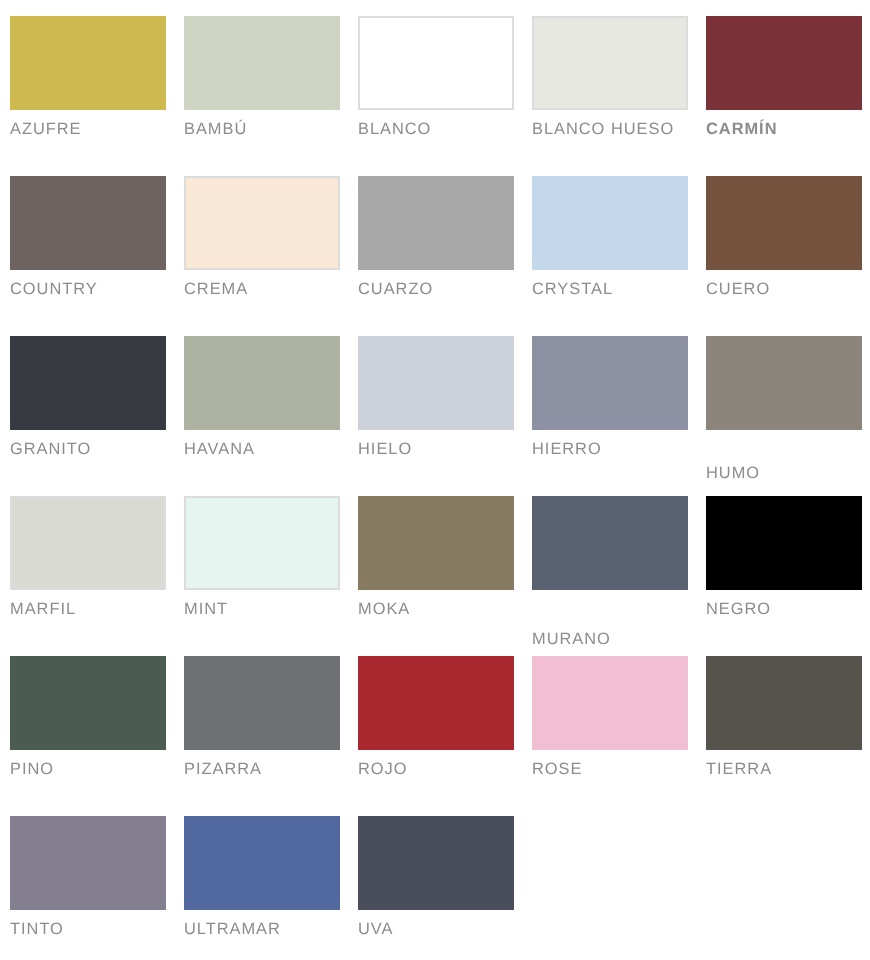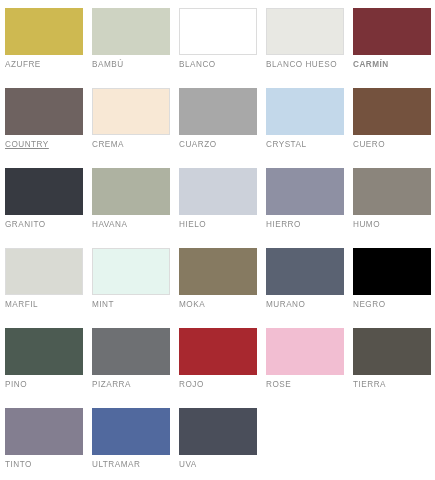--- a/index.html
+++ b/index.html
@@ -74,21 +74,21 @@
     <div class="swatch-cell">
       <div class="swatch-chip has-border" style="background: rgb(232, 232, 227);"></div>
       <div class="swatch-label" style="color: rgb(140, 140, 140);">BLANCO HUESO</div>
     </div>
     <div class="swatch-cell">
       <div class="swatch-chip" style="background: rgb(122, 50, 56);"></div>
       <div class="swatch-label" style="color: rgb(140, 140, 140); font-weight: bold;">CARMÍN</div>
     </div>
     <div class="swatch-cell">
       <div class="swatch-chip" style="background: rgb(110, 98, 96);"></div>
-      <div class="swatch-label" style="color: rgb(140, 140, 140); text-decoration: underline;">COUNTRY</div>
+      <div class="swatch-label" style="color: rgb(140, 140, 140);">COUNTRY</div>
     </div>
     <div class="swatch-cell">
       <div class="swatch-chip has-border" style="background: rgb(248, 232, 213);"></div>
       <div class="swatch-label" style="color: rgb(140, 140, 140);">CREMA</div>
     </div>
     <div class="swatch-cell">
       <div class="swatch-chip" style="background: rgb(168, 168, 168);"></div>
       <div class="swatch-label" style="color: rgb(140, 140, 140);">CUARZO</div>
     </div>
     <div class="swatch-cell">
@@ -110,37 +110,37 @@
     <div class="swatch-cell">
       <div class="swatch-chip" style="background: rgb(204, 209, 218);"></div>
       <div class="swatch-label" style="color: rgb(140, 140, 140);">HIELO</div>
     </div>
     <div class="swatch-cell">
       <div class="swatch-chip" style="background: rgb(142, 144, 163);"></div>
       <div class="swatch-label" style="color: rgb(140, 140, 140);">HIERRO</div>
     </div>
     <div class="swatch-cell">
       <div class="swatch-chip" style="background: rgb(139, 133, 124);"></div>
-      <div class="swatch-label" style="color: rgb(140, 140, 140);">HUMO</div>
+      <div class="swatch-label" style="color: rgb(140, 140, 140); margin-top: 12px;">HUMO</div>
     </div>
     <div class="swatch-cell">
       <div class="swatch-chip has-border" style="background: rgb(217, 218, 211);"></div>
       <div class="swatch-label" style="color: rgb(140, 140, 140);">MARFIL</div>
     </div>
     <div class="swatch-cell">
       <div class="swatch-chip has-border" style="background: rgb(229, 245, 239);"></div>
       <div class="swatch-label" style="color: rgb(140, 140, 140);">MINT</div>
     </div>
     <div class="swatch-cell">
       <div class="swatch-chip" style="background: rgb(134, 122, 97);"></div>
       <div class="swatch-label" style="color: rgb(140, 140, 140);">MOKA</div>
     </div>
     <div class="swatch-cell">
       <div class="swatch-chip" style="background: rgb(90, 98, 114);"></div>
-      <div class="swatch-label" style="color: rgb(140, 140, 140);">MURANO</div>
+      <div class="swatch-label" style="color: rgb(140, 140, 140); margin-top: 15px;">MURANO</div>
     </div>
     <div class="swatch-cell">
       <div class="swatch-chip" style="background: rgb(0, 0, 0);"></div>
       <div class="swatch-label" style="color: rgb(140, 140, 140);">NEGRO</div>
     </div>
     <div class="swatch-cell">
       <div class="swatch-chip" style="background: rgb(76, 91, 82);"></div>
       <div class="swatch-label" style="color: rgb(140, 140, 140);">PINO</div>
     </div>
     <div class="swatch-cell">

